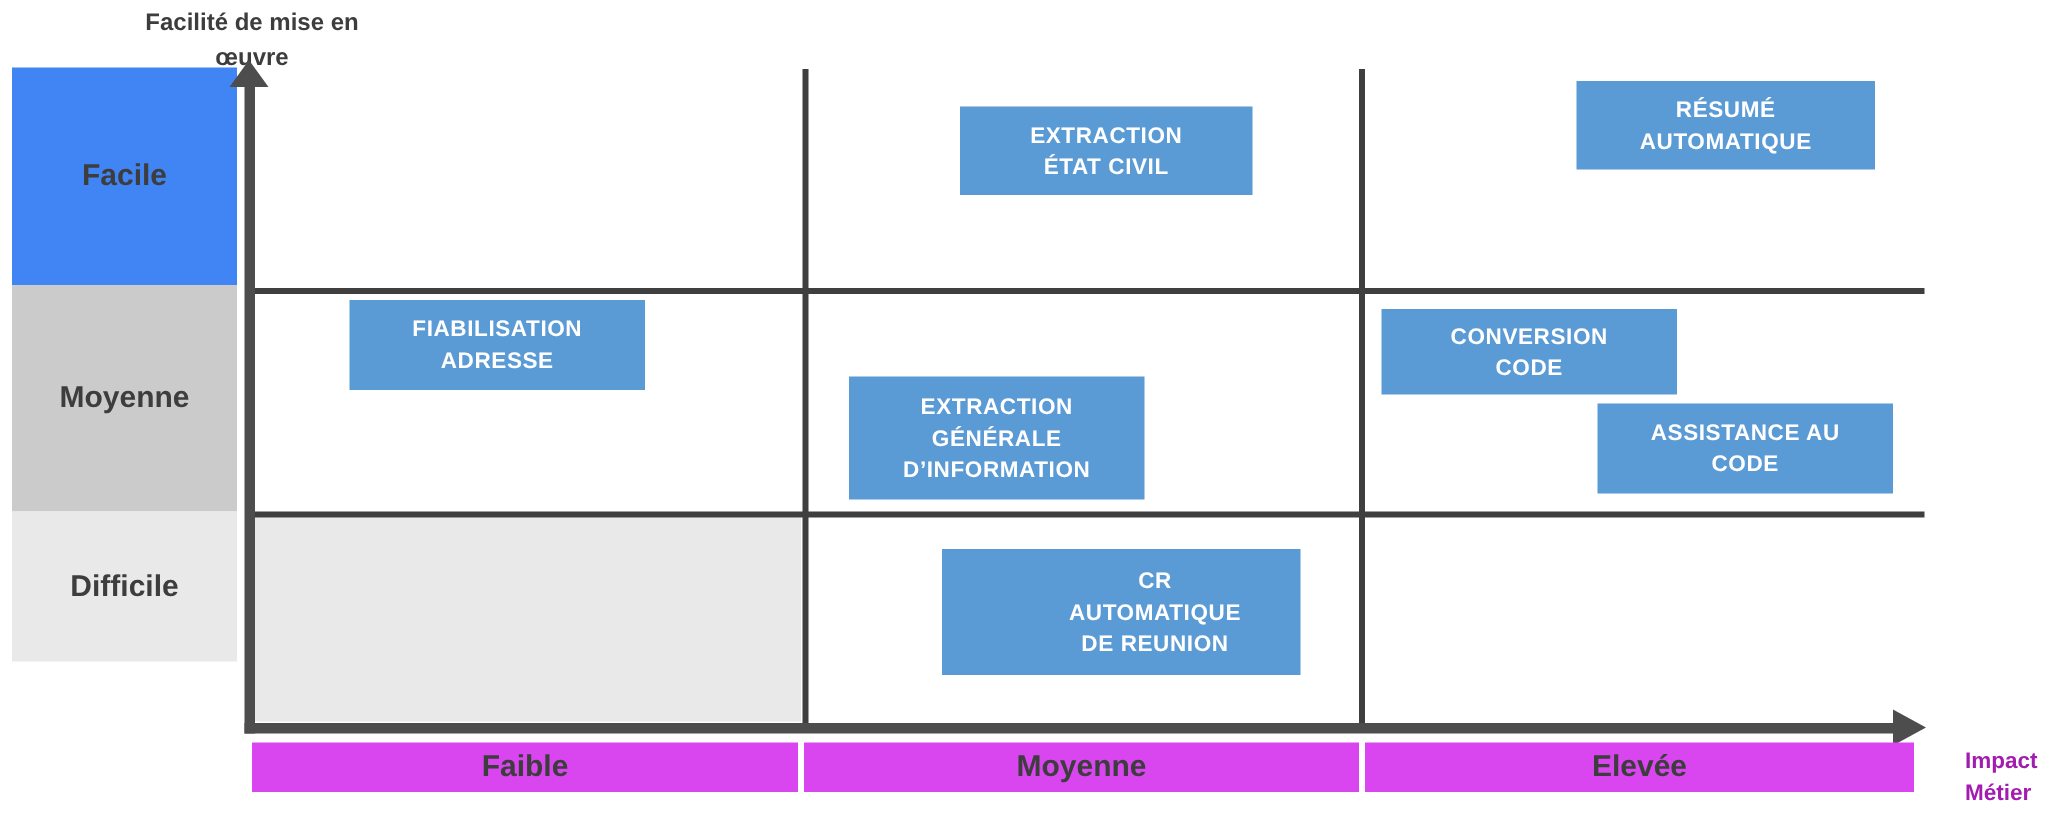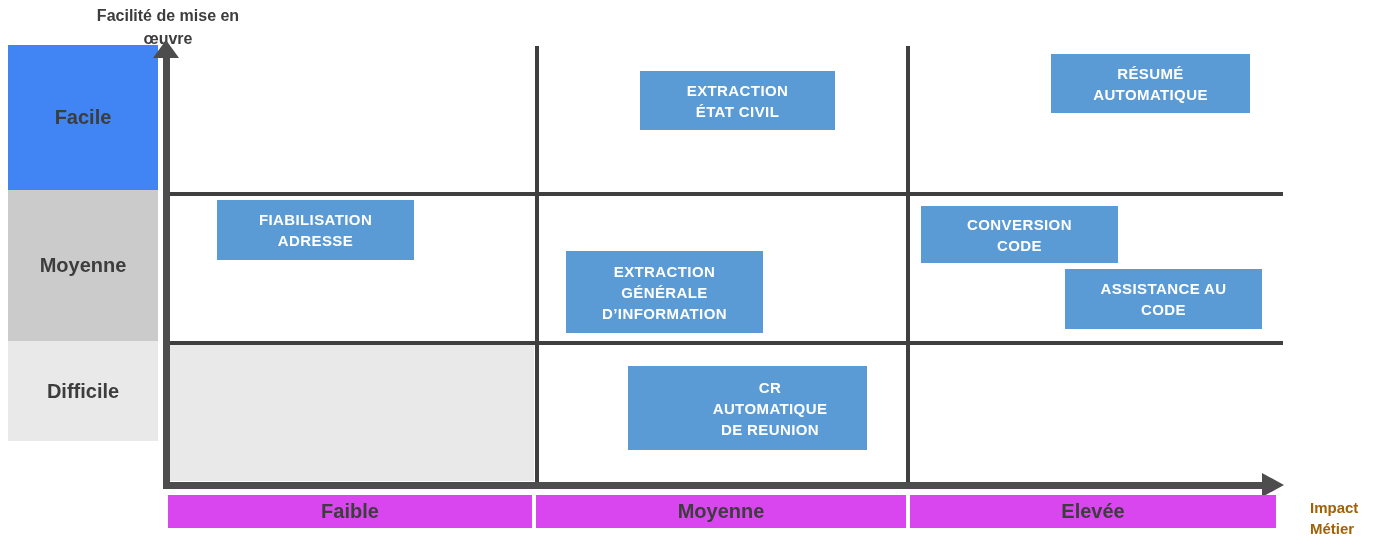--- a/index.html
+++ b/index.html
@@ -4,21 +4,21 @@
 <style>
   html,body{margin:0;padding:0;}
   body{font-family:"Liberation Sans",sans-serif;background:#ffffff;}
   .canvas{position:relative;width:1380px;height:546px;background:#ffffff;overflow:hidden;}
   .abs{position:absolute;}
 
   
   .y-axis-title{left:58px;top:4px;width:220px;text-align:center;font-size:16px;font-weight:bold;
     color:#3d3d3d;white-space:pre-line;line-height:23px;}
   .x-axis-title{left:1310px;top:497px;width:70px;text-align:left;font-size:15px;font-weight:bold;
-    color:#a16207;white-space:pre-line;line-height:21px;}
+    color:#a21caf;white-space:pre-line;line-height:21px;}
 
   
   .side-row{left:8px;width:150px;display:flex;align-items:center;justify-content:center;
     font-size:20px;font-weight:bold;color:#3d3d3d;}
   .side-facile{top:45px;height:145px;background:#4184f3;}
   .side-moyenne{top:190px;height:151px;background:#cbcbcb;}
   .side-difficile{top:341px;height:100px;background:#e9e9e9;}
 
   
   .cell-gray{left:170px;top:345px;width:364px;height:136px;background:#e9e9e9;}
@@ -42,21 +42,21 @@
     font-size:20px;font-weight:bold;color:#3d3d3d;}
   .bar-faible{left:168px;width:364px;}
   .bar-moyenne{left:536px;width:370px;}
   .bar-elevee{left:910px;width:366px;}
 
   
   .uc{background:#5b9bd5;color:#ffffff;font-size:15px;font-weight:bold;letter-spacing:0.4px;
     display:flex;align-items:center;justify-content:center;text-align:center;white-space:pre-line;line-height:21px;}
   .uc-etat-civil{left:640px;top:71px;width:195px;height:59px;}
   .uc-resume{left:1051px;top:54px;width:199px;height:59px;}
-  .uc-fiabilisation{left:217px;top:200px;width:197px;height:60px;}
+  .uc-fiabilisation{left:233px;top:200px;width:197px;height:60px;}
   .uc-anonymisation{left:683px;top:205px;width:195px;height:38px;}
   .uc-extraction-gen{left:566px;top:251px;width:197px;height:82px;}
   .uc-conversion{left:921px;top:206px;width:197px;height:57px;}
   .uc-assistance{left:1065px;top:269px;width:197px;height:60px;}
   .uc-cr-reunion{left:628px;top:366px;width:194px;height:84px;padding-left:45px;}
   .uc-chatbot{left:1095px;top:385px;width:195px;height:61px;}
 </style>
 </head>
 <body>
 

